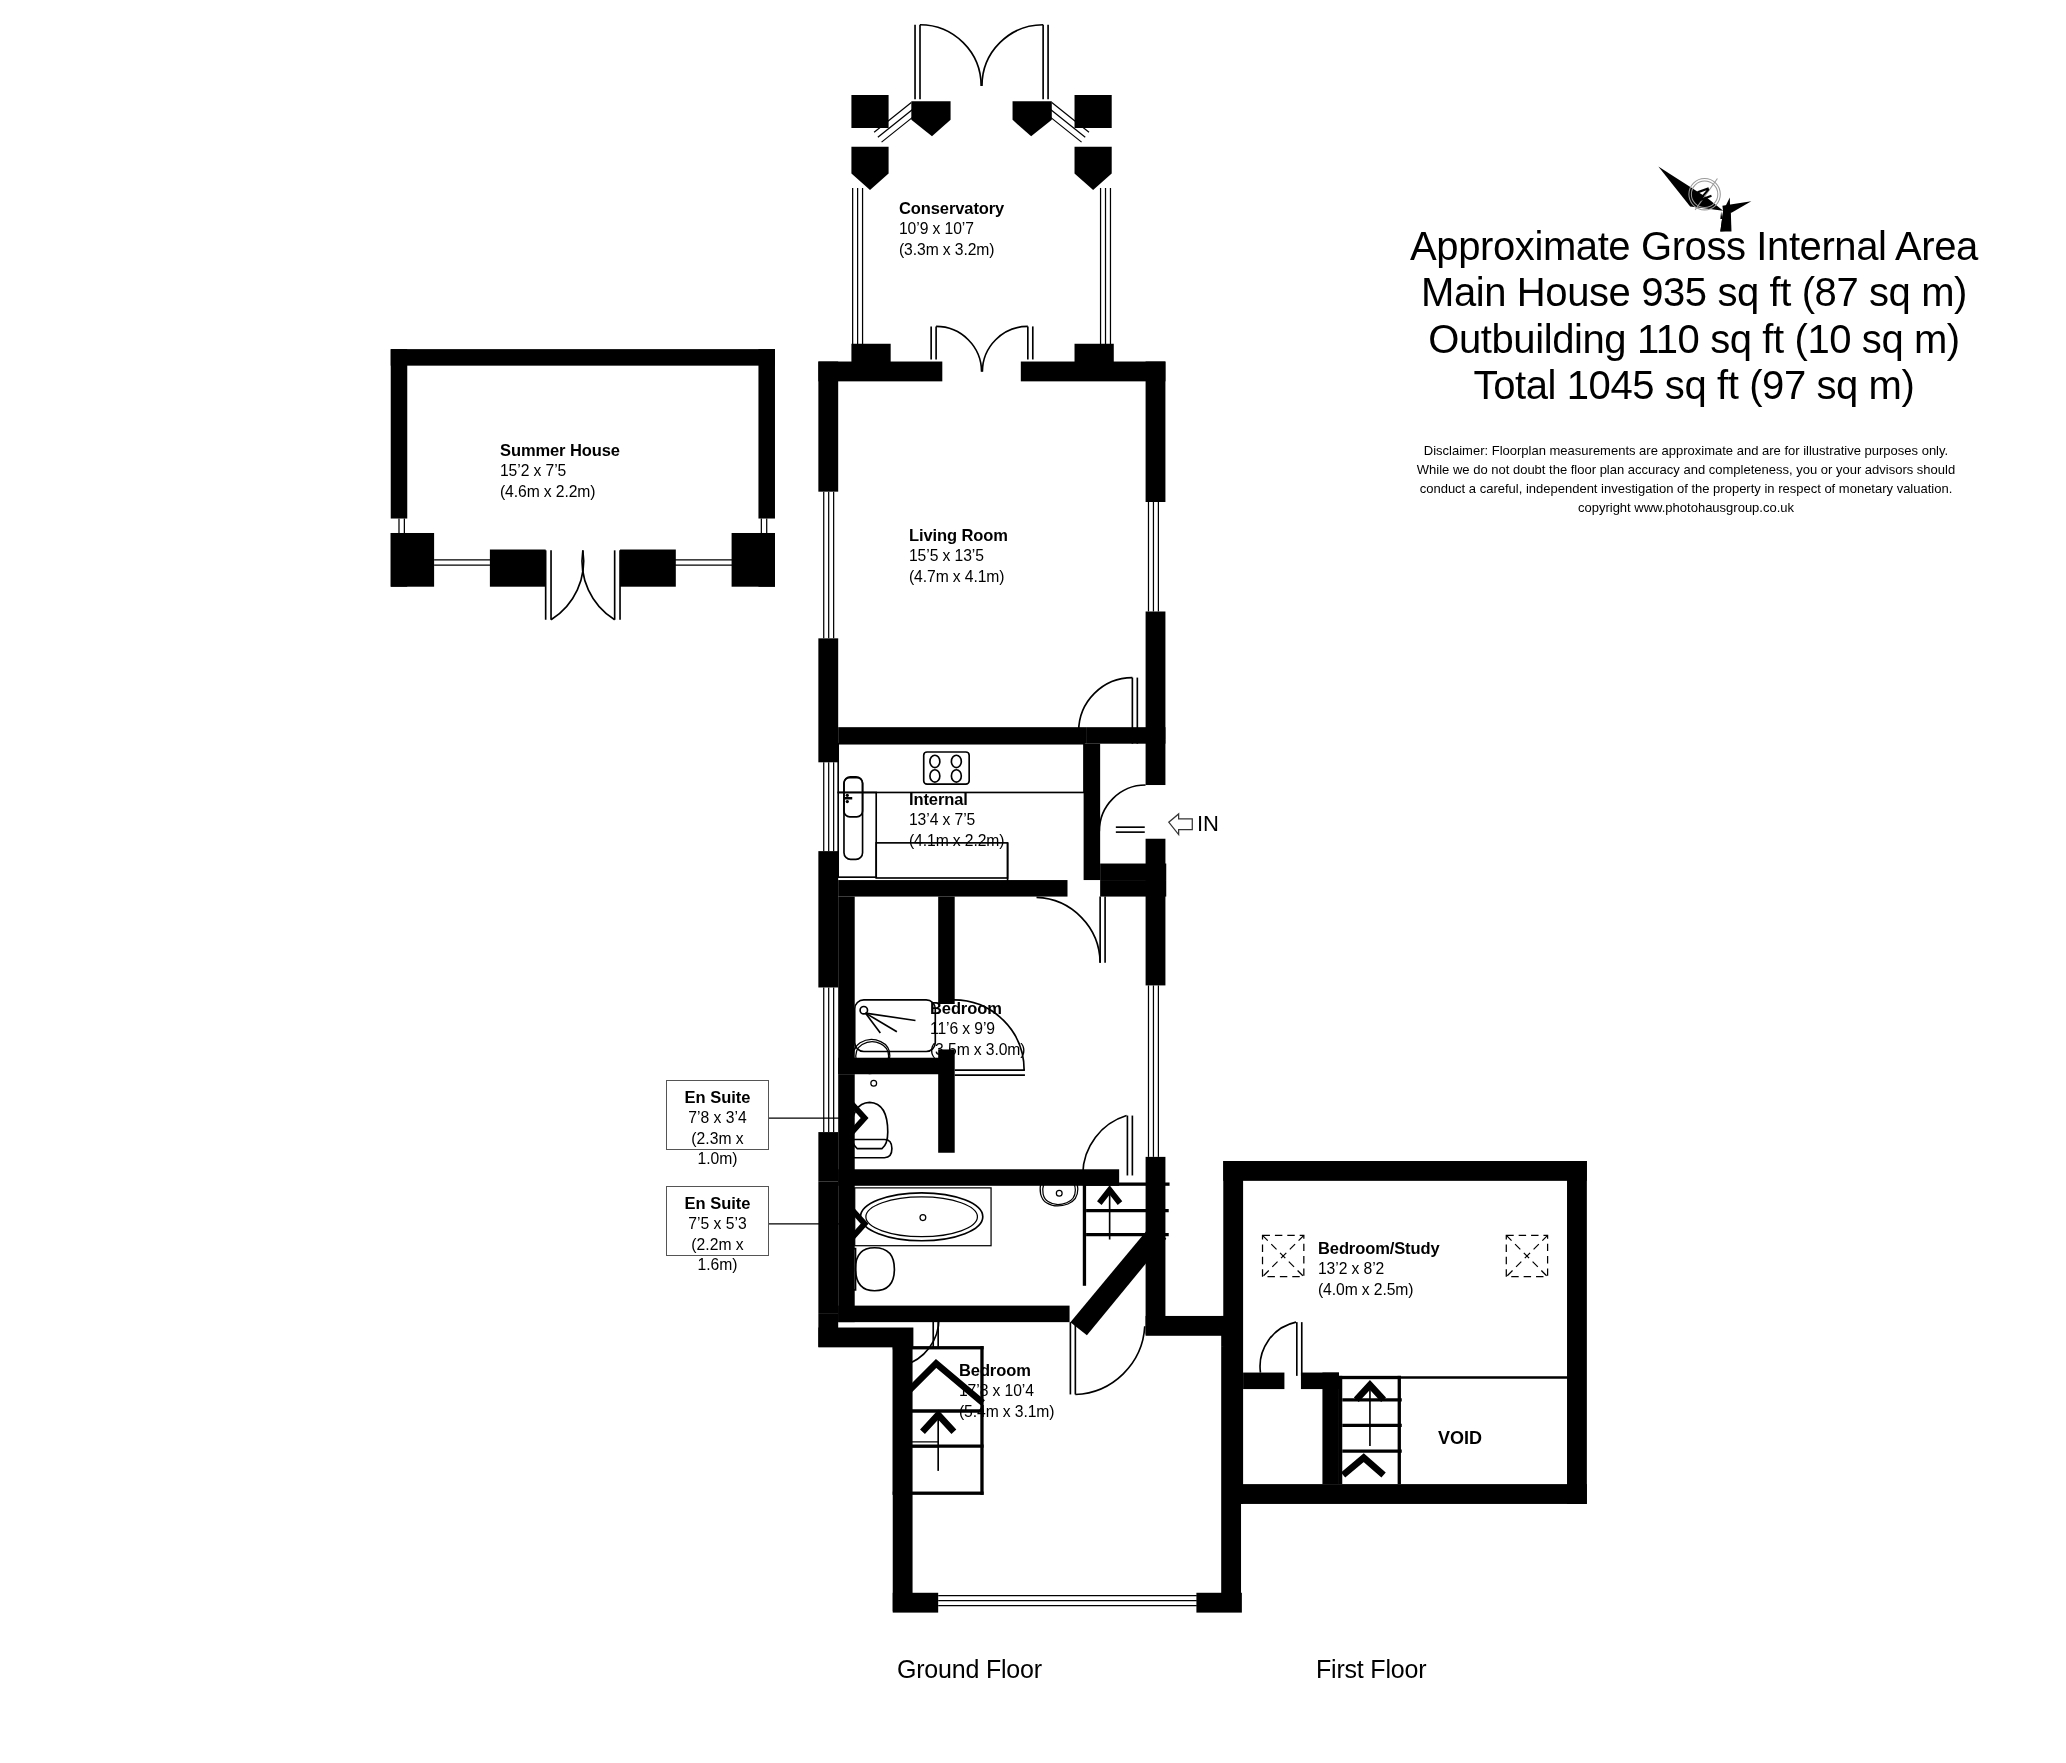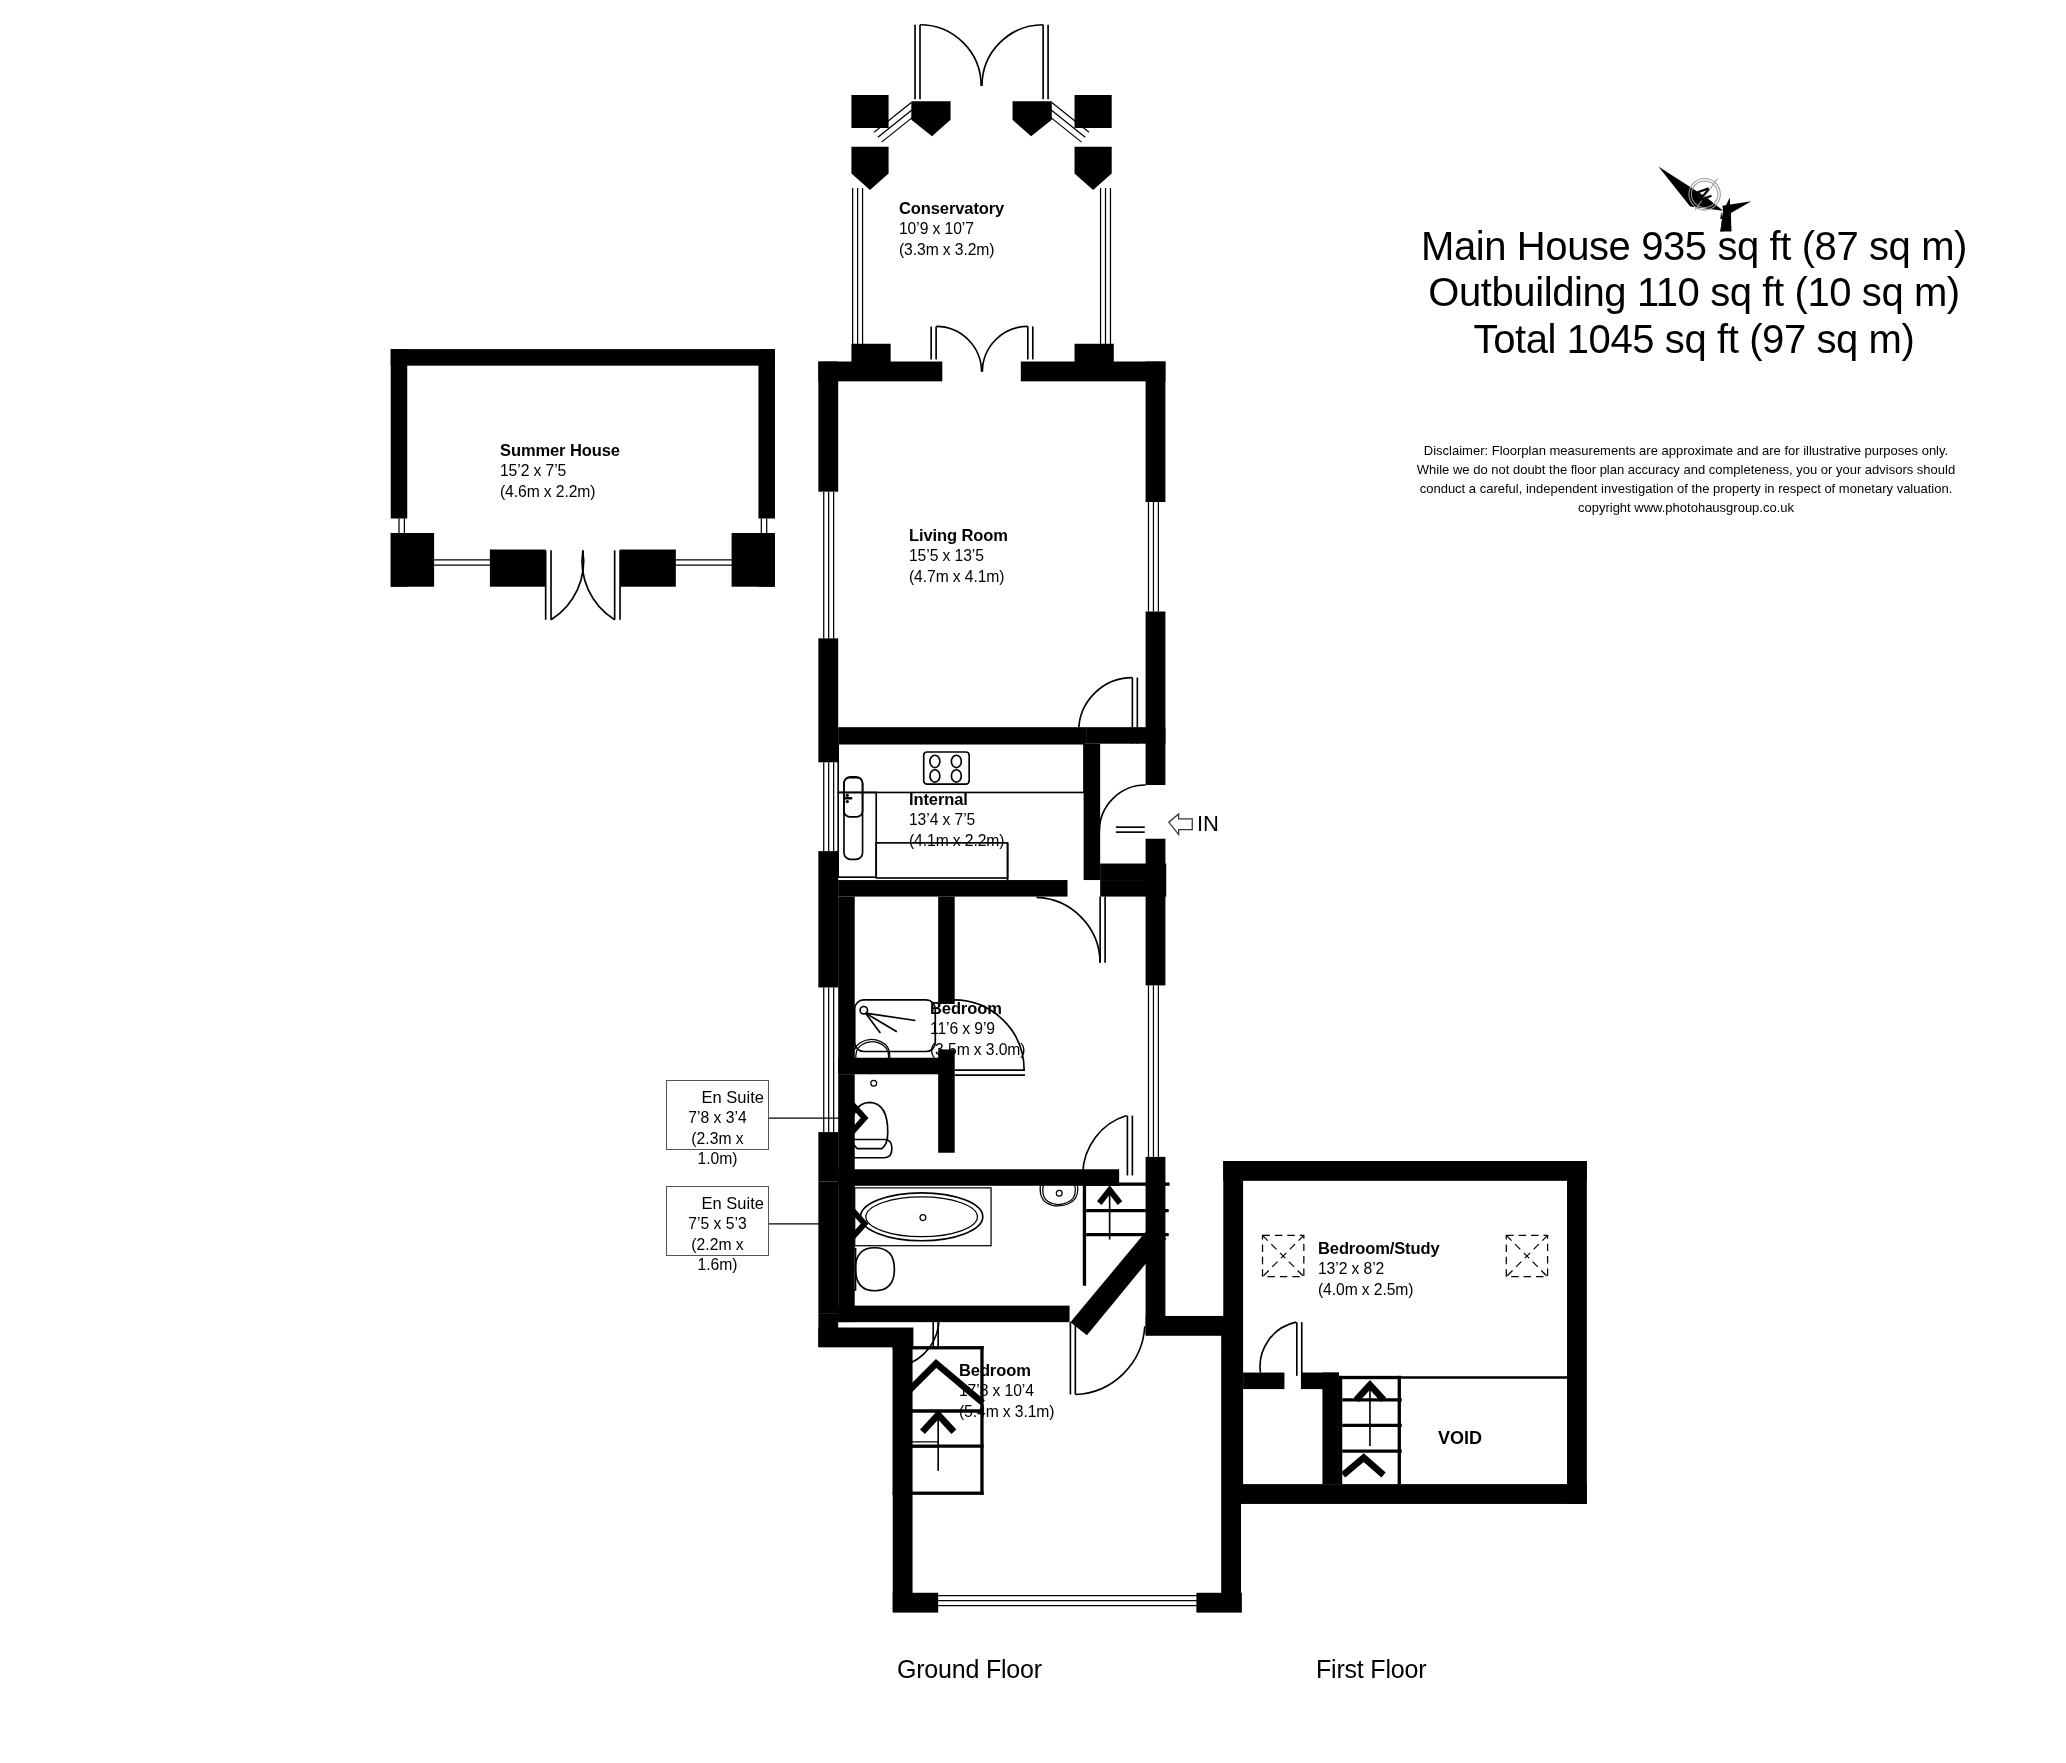--- a/index.html
+++ b/index.html
@@ -24,21 +24,21 @@
   
   .roomlabel{position:absolute;}
   .roomlabel .rname{font-size:16.5px;font-weight:bold;line-height:1.28;letter-spacing:-0.1px;}
   .roomlabel .rdim{font-size:15.7px;font-weight:400;line-height:1.3;letter-spacing:-0.1px;}
 
   
   .calloutbox{
     position:absolute;border:0.8px solid #555;background:#fff;text-align:center;
     padding:5.8px 4.1px 7.4px 4.1px;box-sizing:border-box;
   }
-  .calloutbox .rname{font-size:16.5px;font-weight:normal;line-height:1.3;text-align:right;}
+  .calloutbox .rname{font-size:16.5px;font-weight:bold;line-height:1.3;}
   .calloutbox .rdim{font-size:15.7px;font-weight:400;line-height:1.3;}
 
   .floorcaption{position:absolute;font-size:25px;letter-spacing:-0.2px;}
 
   .inlabel{position:absolute;font-size:22px;font-weight:400;letter-spacing:0px;}
   .voidlabel{position:absolute;font-size:18px;font-weight:bold;letter-spacing:0px;}
 </style>
 </head>
 <body>
 
@@ -346,20 +346,21 @@
     <line x1="4102" y1="508" x2="4156" y2="432" stroke="#999" stroke-width="2.5"></line>
     <text x="4125" y="470" font-family="Liberation Sans, sans-serif" font-size="42" font-weight="600" text-anchor="middle" dominant-baseline="central" fill="#000" transform="rotate(70 4125 470)">N</text>
   </g>
 
   <g>
     <polygon points="2828,1990 2852,1970 2852,1982 2885,1982 2885,2008 2852,2008 2852,2020" fill="#fff" stroke="#333" stroke-width="3"></polygon>
   </g>
 </svg>
 
 <div id="infoblock">
+  <div class="hdr1">Approximate Gross Internal Area</div>
   <div class="hdr2">Main House 935 sq ft (87 sq m)</div>
   <div class="hdr2">Outbuilding 110 sq ft (10 sq m)</div>
   <div class="hdr2">Total 1045 sq ft (97 sq m)</div>
 </div>
 
 <div id="disclaimer">
   <div>Disclaimer: Floorplan measurements are approximate and are for illustrative purposes only.</div>
   <div>While we do not doubt the floor plan accuracy and completeness, you or your advisors should</div>
   <div>conduct a careful, independent investigation of the property in respect of monetary valuation.</div>
   <div>copyright www.photohausgroup.co.uk</div>

